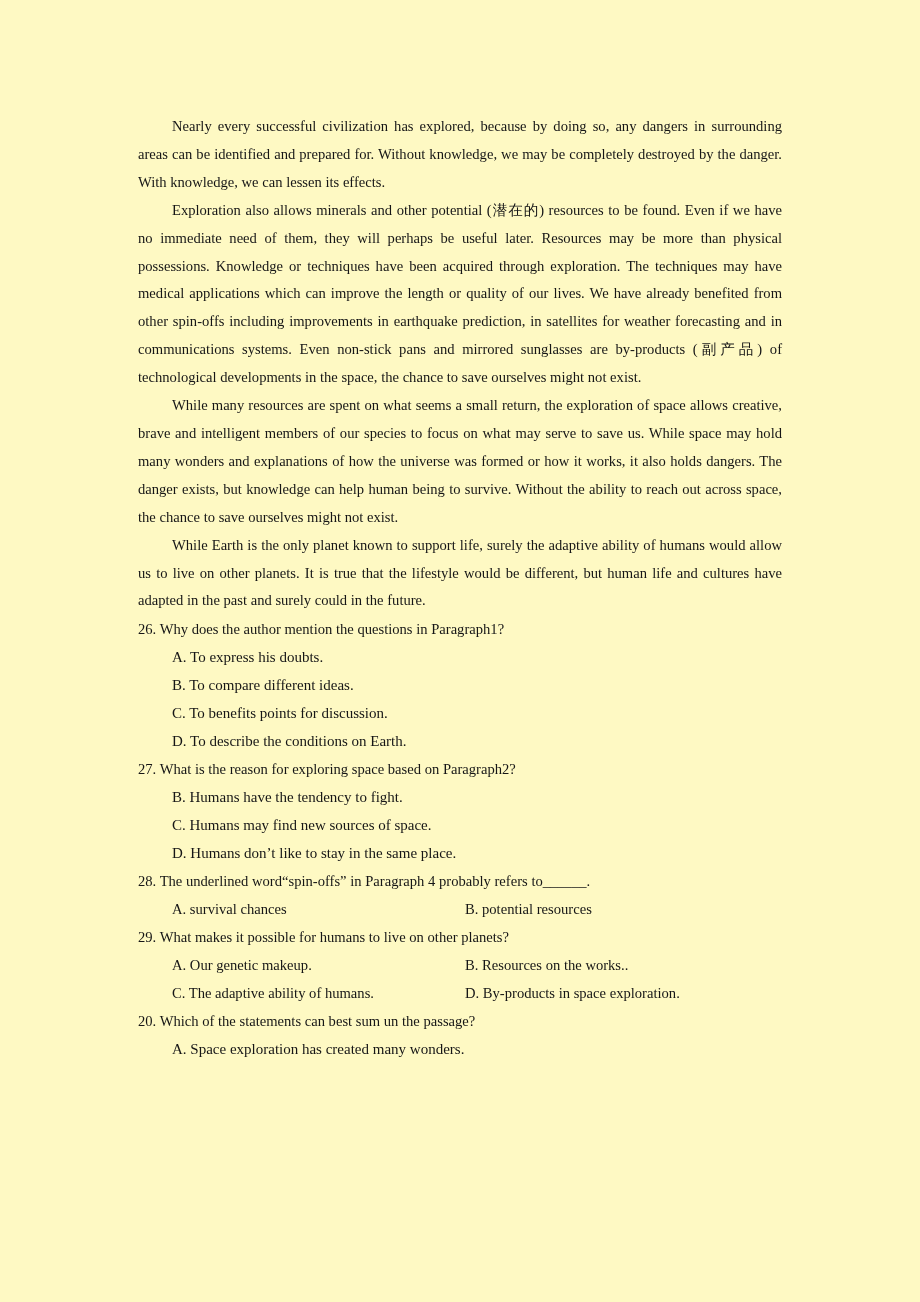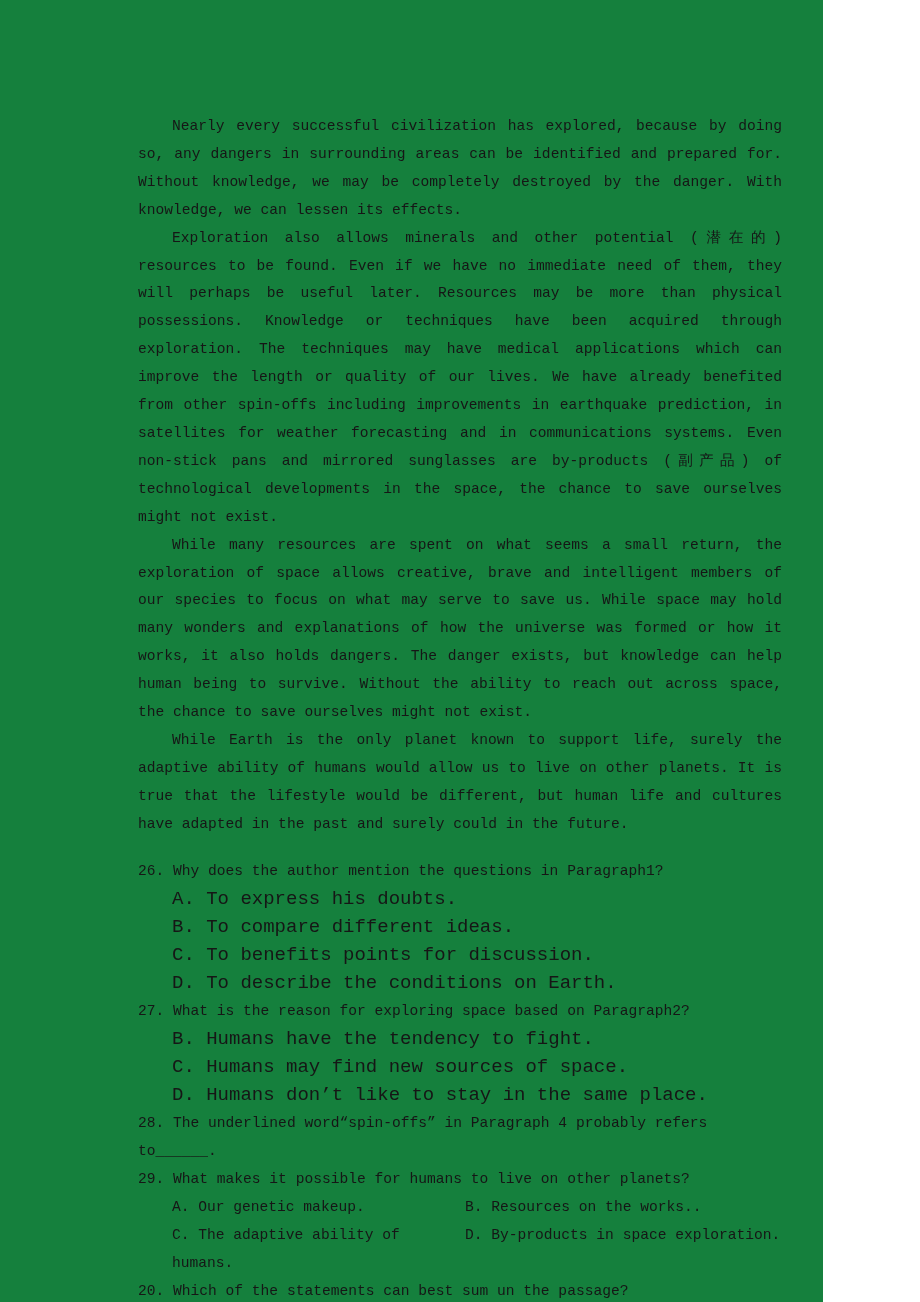--- a/index.html
+++ b/index.html
@@ -3,59 +3,59 @@
 <meta charset="utf-8">
 <title>Reading Comprehension Page</title>
 <style>
   html, body {
     margin: 0;
     padding: 0;
     background: #ffffff;
   }
   .page {
     position: relative;
-    width: 823px;
+    width: 920px;
     height: 1302px;
-    background: #15803d;
+    background: #fef9c3;
     overflow: hidden;
-    font-family: Liberation Mono, monospace;
+    font-family: Liberation Serif, serif;
     color: #1a1a1a;
   }
   .content {
     position: absolute;
     left: 138px;
     top: 113px;
     width: 644px;
   }
   .para {
     margin: 0;
     font-size: 14.6px;
     line-height: 27.9px;
     text-align: justify;
     text-justify: inter-word;
     text-indent: 34px;
     color: #161616;
   }
   .questions {
-    margin-top: 18px;
+    margin-top: 0;
   }
   .q-block {
     margin: 0;
     padding: 0;
   }
   .q-stem {
     margin: 0;
     font-size: 14.6px;
     line-height: 28px;
     text-align: left;
     color: #161616;
   }
   .q-opt {
     margin: 0;
-    font-size: 19px;
+    font-size: 15px;
     line-height: 28px;
     padding-left: 34px;
     text-align: left;
     color: #161616;
   }
   .opt-row {
     display: flex;
     margin: 0;
     font-size: 14.6px;
     line-height: 28px;
@@ -93,20 +93,24 @@
 
       <div class="q-block">
         <p class="q-stem">27. What is the reason for exploring space based on Paragraph2?</p>
         <p class="q-opt">B. Humans have the tendency to fight.</p>
         <p class="q-opt">C. Humans may find new sources of space.</p>
         <p class="q-opt">D. Humans don’t like to stay in the same place.</p>
       </div>
 
       <div class="q-block">
         <p class="q-stem">28. The underlined word“spin-offs” in Paragraph 4 probably refers to______.</p>
+        <div class="opt-row">
+          <span class="col-a">A. survival chances</span>
+          <span class="col-b">B. potential resources</span>
+        </div>
       </div>
 
       <div class="q-block">
         <p class="q-stem">29. What makes it possible for humans to live on other planets?</p>
         <div class="opt-row">
           <span class="col-a">A. Our genetic makeup.</span>
           <span class="col-b">B. Resources on the works..</span>
         </div>
         <div class="opt-row">
           <span class="col-a">C. The adaptive ability of humans.</span>

